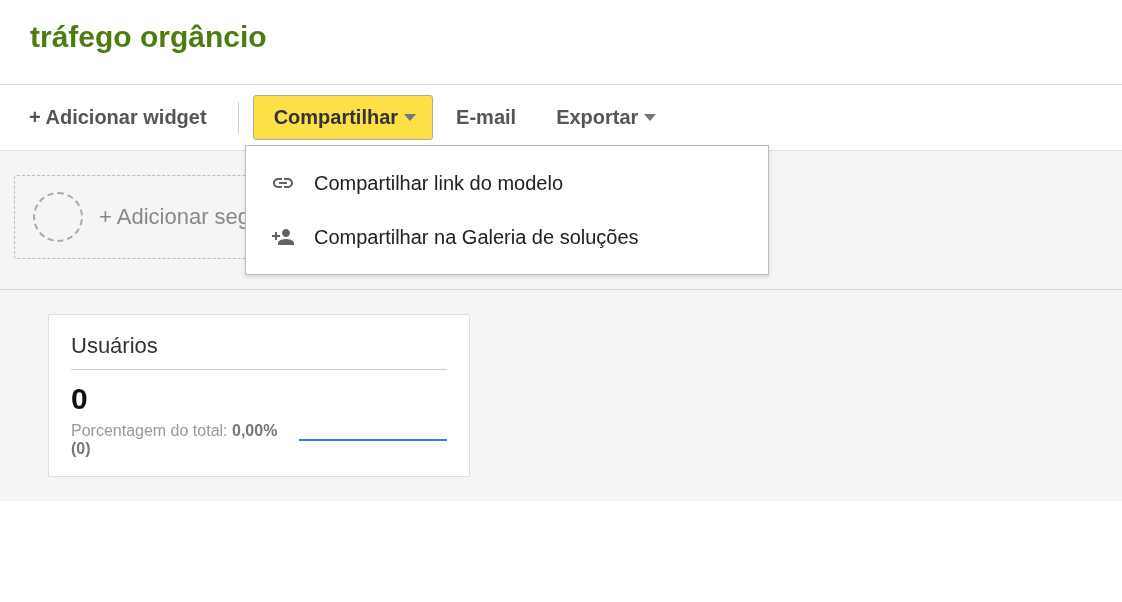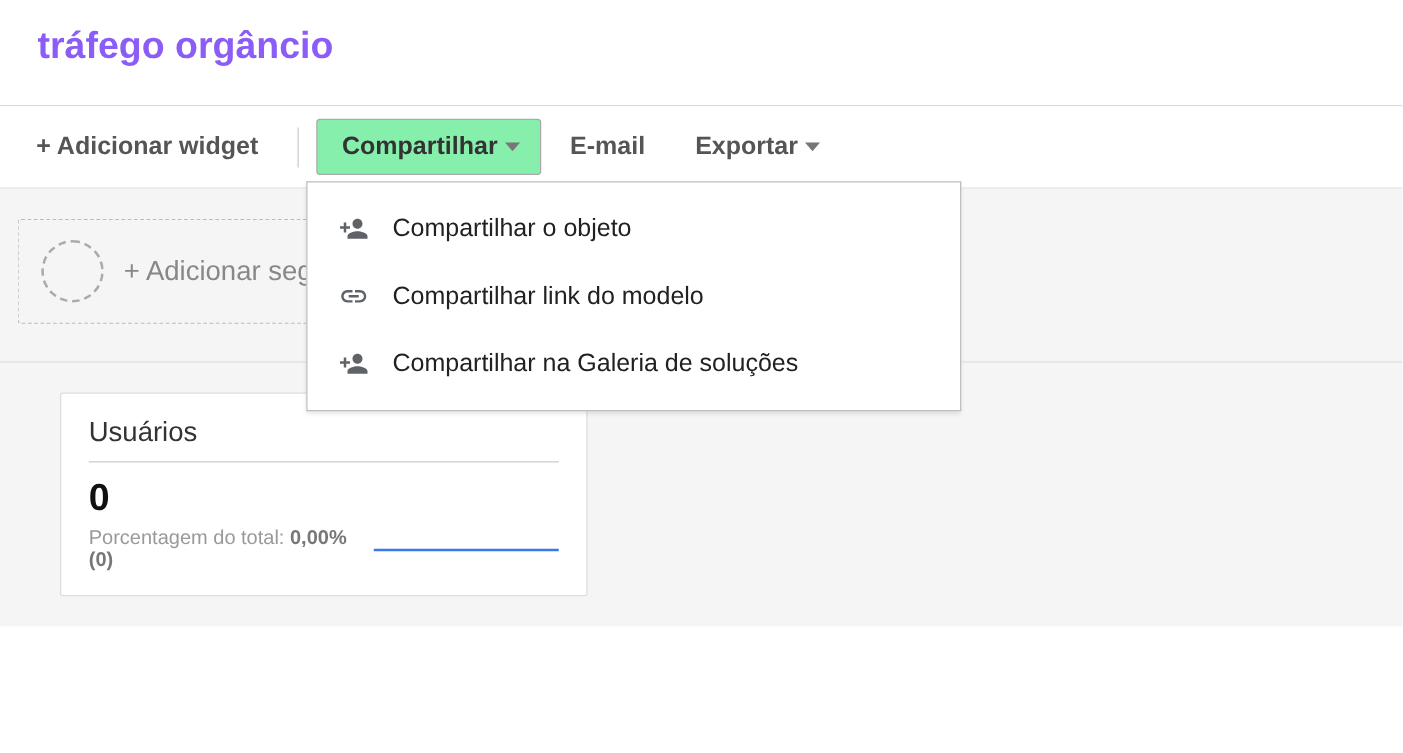--- a/index.html
+++ b/index.html
@@ -10,21 +10,21 @@
       width: 1122px;
       height: 602px;
       position: relative;
     }
     .header {
       padding: 20px 30px 30px 30px;
     }
     .page-title {
       font-size: 30px;
       font-weight: 700;
-      color: #8b5cf6;
+      color: #4d7c0f;
     }
     .toolbar-region {
       border-top: 1px solid #dadada;
       border-bottom: 1px solid #dadada;
       background: #f5f5f5;
       position: relative;
     }
     .toolbar {
       display: flex;
       align-items: center;
@@ -40,21 +40,21 @@
       color: #555;
       background: transparent;
       border: 1px solid transparent;
       border-radius: 3px;
       cursor: pointer;
       display: inline-flex;
       align-items: center;
       gap: 6px;
     }
     .toolbar-btn.active {
-      background: #86efac;
+      background: #fde047;
       border: 1px solid #aaa;
       color: #333;
       padding-left: 20px;
     }
     .toolbar-sep {
       width: 1px;
       height: 32px;
       background: #ccc;
       margin: 0 8px;
     }
@@ -217,28 +217,20 @@
   </div>
 
   <div class="segments">
     <div class="add-segment">
       <div class="add-circle"></div>
       <div class="add-label">+ Adicionar segmento</div>
     </div>
   </div>
 
   <div class="dropdown">
-    <div class="dropdown-item">
-      <span class="icon">
-        <svg viewBox="0 0 24 24" width="24" height="24" fill="#5f6368">
-            <path d="M15 12c2.21 0 4-1.79 4-4s-1.79-4-4-4-4 1.79-4 4 1.79 4 4 4zm-9-2V7H4v3H1v2h3v3h2v-3h3v-2H6zm9 4c-2.67 0-8 1.34-8 4v2h16v-2c0-2.66-5.33-4-8-4z"></path>
-          </svg>
-      </span>
-      <span>Compartilhar o objeto</span>
-    </div>
     <div class="dropdown-item">
       <span class="icon">
         <svg viewBox="0 0 24 24" width="24" height="24" fill="#5f6368">
             <path d="M3.9 12c0-1.71 1.39-3.1 3.1-3.1h4V7H7c-2.76 0-5 2.24-5 5s2.24 5 5 5h4v-1.9H7c-1.71 0-3.1-1.39-3.1-3.1zM8 13h8v-2H8v2zm9-6h-4v1.9h4c1.71 0 3.1 1.39 3.1 3.1s-1.39 3.1-3.1 3.1h-4V17h4c2.76 0 5-2.24 5-5s-2.24-5-5-5z"></path>
           </svg>
       </span>
       <span>Compartilhar link do modelo</span>
     </div>
     <div class="dropdown-item">
       <span class="icon">

